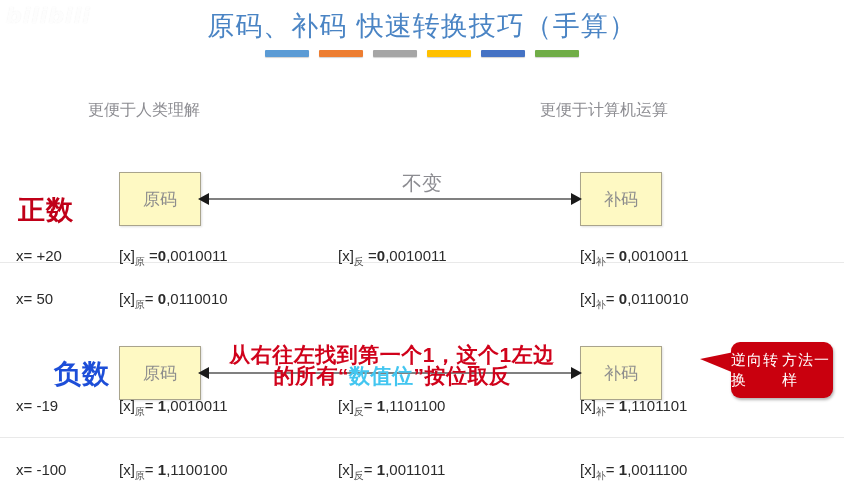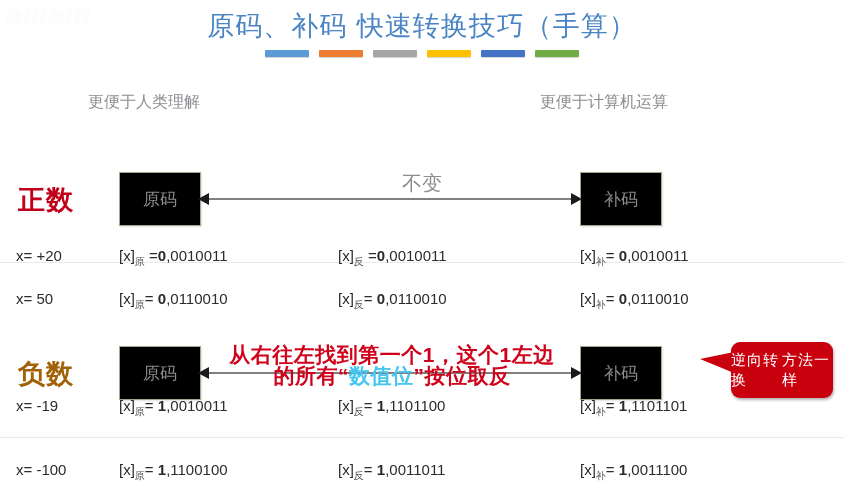--- a/index.html
+++ b/index.html
@@ -66,46 +66,46 @@
     display: block;
     width: 44px;
     height: 7px;
     border-radius: 1px;
     box-shadow: 0 1px 1px rgba(0,0,0,0.18);
   }
 
   
   .cap {
     position: absolute;
-    top: 92px;
+    top: 100px;
     font-size: 16px;
     color: #8c8c91;
     white-space: nowrap;
   }
   .cap-left  { left: 88px; }
   .cap-right { left: 540px; }
 
   
   .seclabel {
     position: absolute;
     font-size: 27px;
     font-weight: bold;
     color: #C00018;
     white-space: nowrap;
     letter-spacing: 1px;
   }
-  .seclabel-pos { left: 18px; top: 182px; }
+  .seclabel-pos { left: 18px; top: 192px; }
   .seclabel-neg { left: 18px; top: 356px; }
 
   
   .ybox {
     position: absolute;
     width: 82px;
     height: 54px;
-    background: #000000;
+    background: #fef9c3;
     border: 1px solid #A9A48C;
     box-sizing: border-box;
     display: flex;
     align-items: center;
     justify-content: center;
     font-size: 17px;
     color: #8d8d8d;
     box-shadow: 1px 1px 2px rgba(0,0,0,0.12);
   }
   .ybox-p-yuan { left: 119px; top: 172px; }
@@ -259,25 +259,24 @@
   <div class="frow" style="top:243px">
     <span class="cell c-x">x= +20</span>
     <span class="cell c-a"><span>[x]</span><span class="sub">原</span><span> =</span><span class="sbit">0</span><span>,0010011</span></span>
     <span class="cell c-b"><span>[x]</span><span class="sub">反</span><span> =</span><span class="sbit">0</span><span>,0010011</span></span>
     <span class="cell c-c"><span>[x]</span><span class="sub">补</span><span>= </span><span class="sbit">0</span><span>,0010011</span></span>
   </div>
 
   <div class="frow" style="top:286px">
     <span class="cell c-x">x= 50</span>
     <span class="cell c-a"><span>[x]</span><span class="sub">原</span><span>= </span><span class="sbit">0</span><span>,0110010</span></span>
-    <span class="cell c-b"><span>[x]</span><span class="sub">反</span><span>= </span><span class="sbit">0</span><span>,0110010</span></span>
     <span class="cell c-c"><span>[x]</span><span class="sub">补</span><span>= </span><span class="sbit">0</span><span>,0110010</span></span>
   </div>
 
-  <div class="seclabel seclabel-neg" style="color: #a16207;">负数</div>
+  <div class="seclabel seclabel-neg" style="color: #1d4ed8; margin-left: 36px;">负数</div>
 
   <div class="ybox ybox-n-yuan">原码</div>
   <div class="ybox ybox-n-bu">补码</div>
 
   <div class="arrow arrow-neg"></div>
 
   <div class="annot" style="color: rgb(208, 2, 27);">
     <div>从右往左找到第一个1，这个1左边</div>
     <div><span>的所有“</span><span class="hl" style="color: rgb(67, 198, 240);">数值位</span><span>”按位取反</span></div>
   </div>

